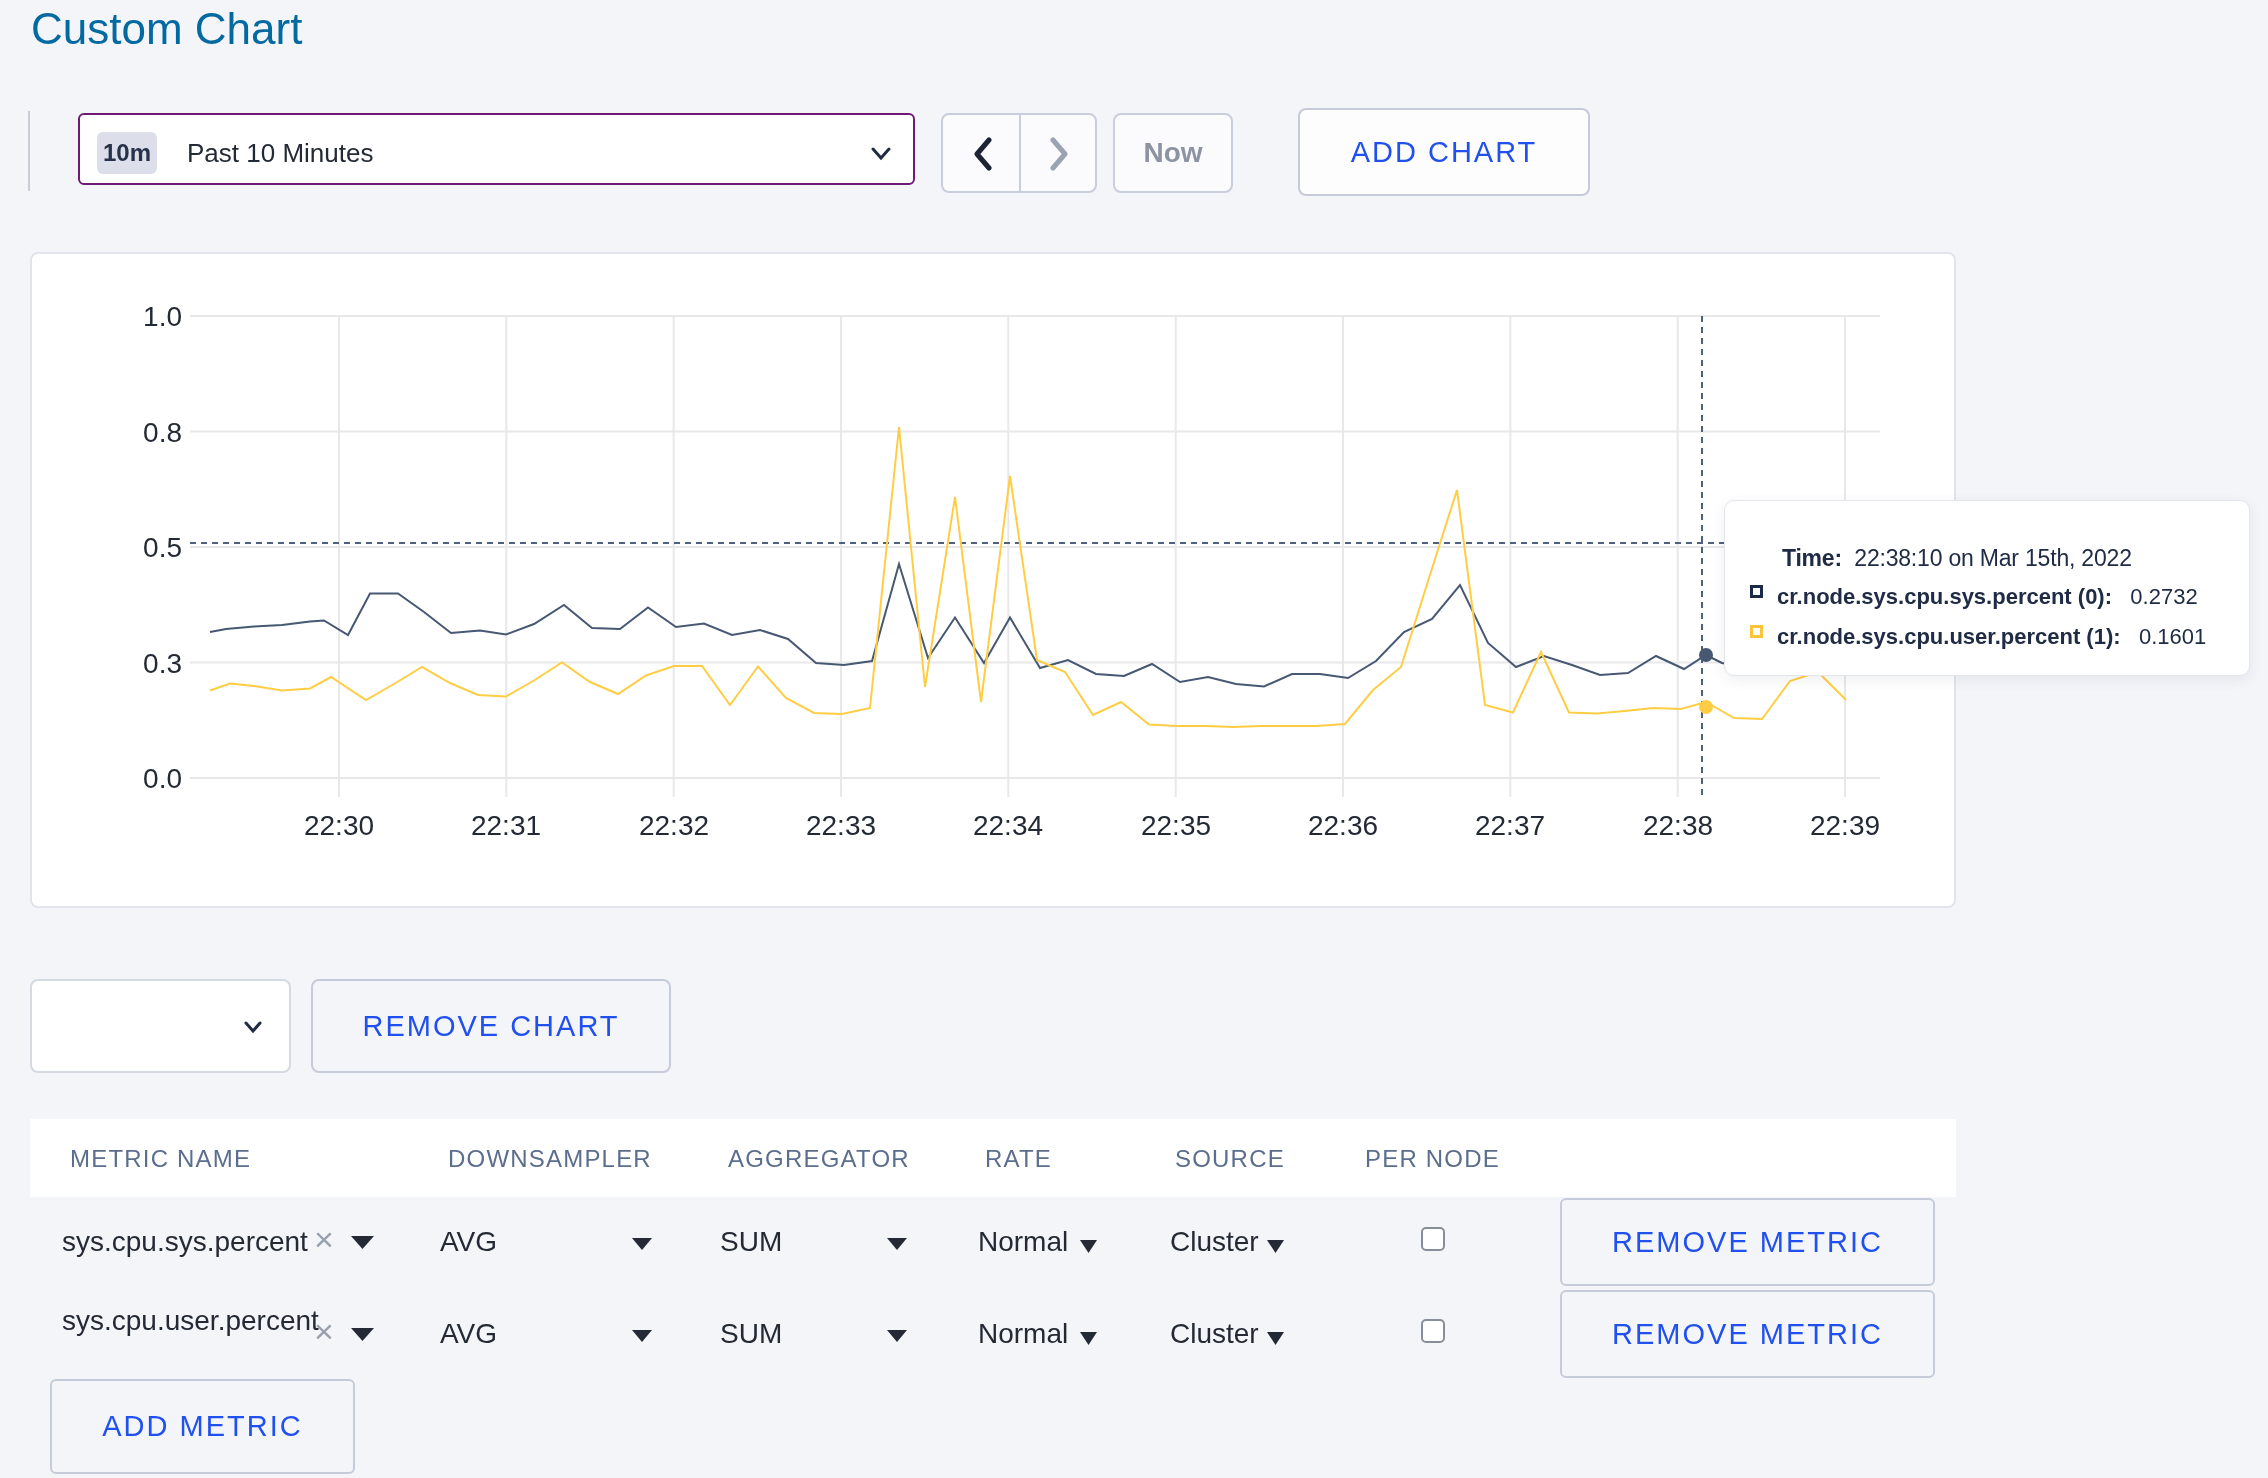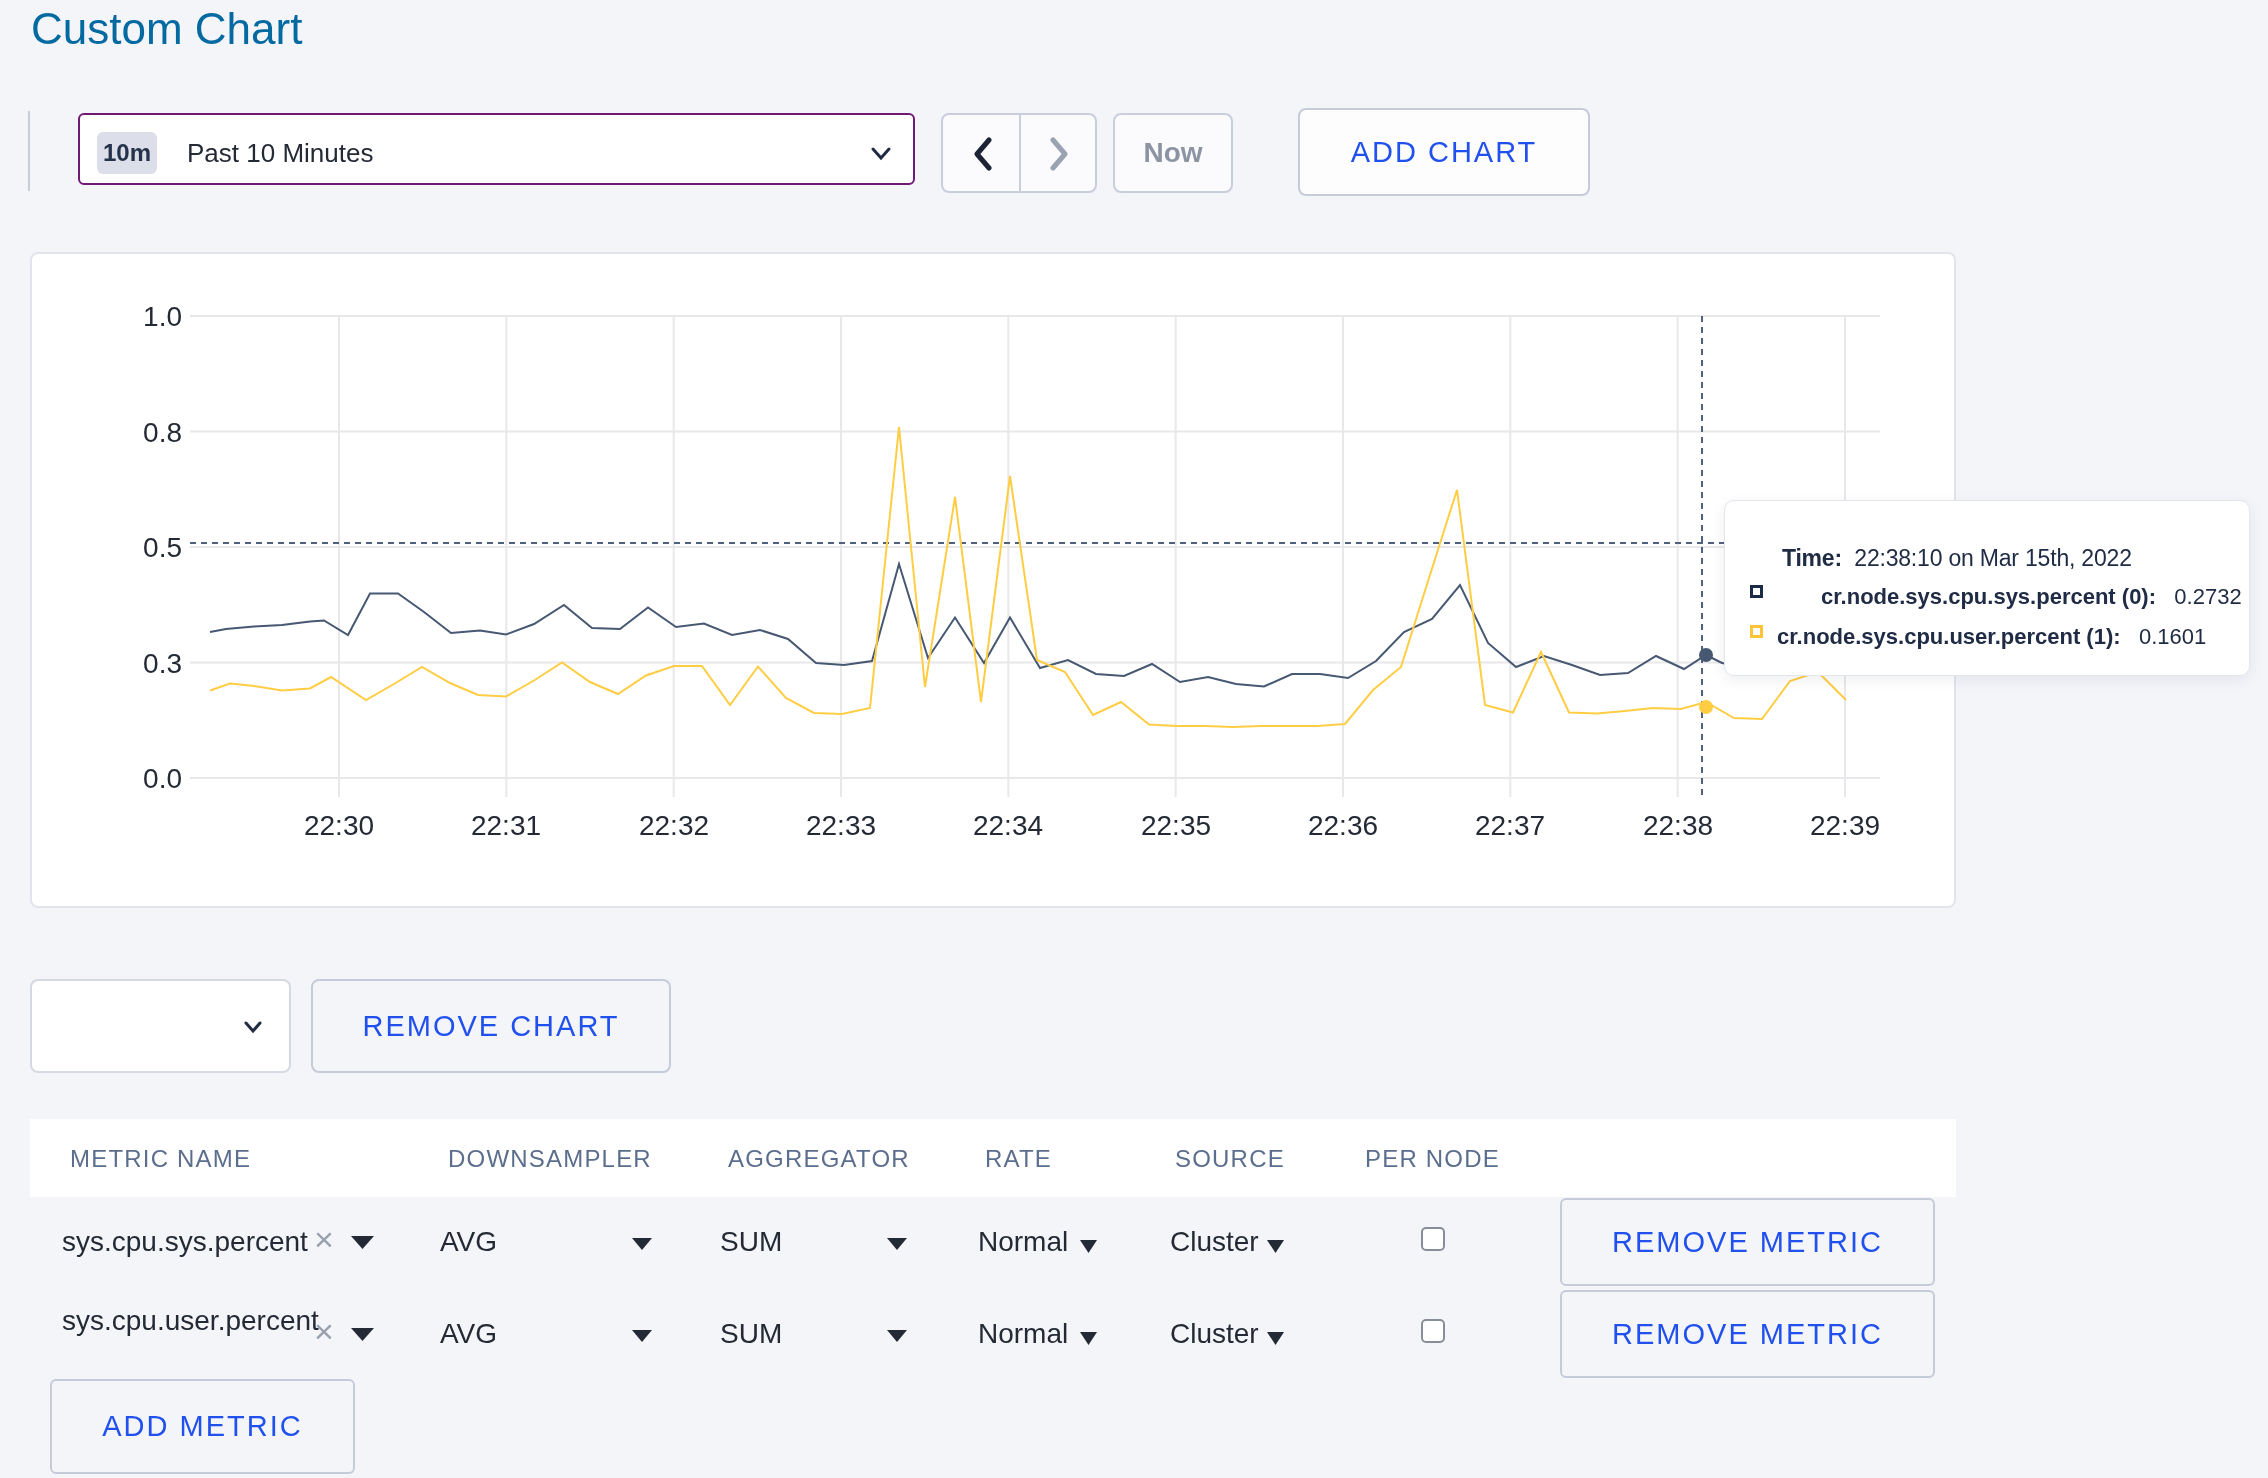--- a/index.html
+++ b/index.html
@@ -86,21 +86,21 @@
 
   <polyline fill="none" stroke="#475872" stroke-width="2" points="180,380 196,377 224,374.5 252,373 280,369.5 294,368.5 318,383 340,341.5 368,341.5 394,360 421,381 450,378.5 476,382.5 504,372 534,353 562,376 590,377 618,355.5 646,375 674,371.5 702,383 730,378 758,387 786,411 814,413 842,409 869,312 898,406 925,365.5 954,411 980,365.5 1010,416 1038,408 1066,422 1094,424 1122,412 1150,430 1178,425 1206,432 1234,434.5 1262,422 1290,422 1318,426 1346,409 1374,380 1402,367 1430,333 1458,391 1486,415 1514,404 1542,413 1570,423 1598,421 1626,404 1654,417 1676,403 1692,411 1720,416 1748,409 1776,411 1804,415 1832,408 1850,411"></polyline>
   <polyline fill="none" stroke="#FFCD44" stroke-width="2" points="180,438.5 200,431.5 224,434 252,438.5 280,436.5 301,425 336,448 364,432 392,415 420,431 448,443 476,444.5 504,428.5 532,410.5 560,430 588,442 616,423.5 644,414 672,414 700,453 728,414.5 756,446 784,461 812,462 840,456 869,175 895,435 925,245 951,450 980,224 1007,408 1035,420 1063,463 1091,450 1119,472.5 1147,474 1175,474 1203,475 1231,474 1259,474 1287,474 1315,472 1343,438 1371,415 1399,326 1427,238 1455,453 1483,460.5 1511,400 1539,460.5 1567,461.5 1595,459 1623,456 1651,457 1676,450 1704,466 1732,467 1760,429 1788,420 1816,448"></polyline>
   <circle cx="1676" cy="403" r="7" fill="#475872"></circle>
   <circle cx="1676" cy="455" r="7" fill="#FFCD44"></circle>
 </svg>
 
 <div class="abs" style="left:1724px;top:500px;width:526px;height:176px;background:#fff;border:1px solid #e4e6ec;border-radius:10px;box-shadow:0 4px 14px rgba(40,50,80,0.08);"></div>
 <div class="abs" style="left:1782px;top:545px;font-size:23px;letter-spacing:-0.2px;color:#202c45;white-space:nowrap;"><b>Time:</b>&nbsp;&nbsp;22:38:10 on Mar 15th, 2022</div>
 <div class="abs" style="left:1750px;top:585px;width:13px;height:13px;border:3px solid #1b2a47;"></div>
-<div class="abs" style="left:1777px;top:584px;font-size:22px;color:#202c45;white-space:nowrap;margin-left:44px;"><b>cr.node.sys.cpu.sys.percent (0):</b>&nbsp;&nbsp;&nbsp;0.2732</div>
+<div class="abs" style="left:1777px;top:584px;font-size:22px;color:#202c45;white-space:nowrap;"><b>cr.node.sys.cpu.sys.percent (0):</b>&nbsp;&nbsp;&nbsp;0.2732</div>
 <div class="abs" style="left:1750px;top:625px;width:13px;height:13px;border:3px solid #fdc437;"></div>
 <div class="abs" style="left:1777px;top:624px;font-size:22px;color:#202c45;white-space:nowrap;"><b>cr.node.sys.cpu.user.percent (1):</b>&nbsp;&nbsp;&nbsp;0.1601</div>
 
 <div class="abs" style="left:30px;top:979px;width:261px;height:94px;background:#fff;border:2px solid #d5d9e2;border-radius:8px;">
   <svg class="abs" style="left:212px;top:40px;" width="18" height="13" viewBox="0 0 18 13">
       <path d="M2 2 L9 10 L16 2" fill="none" stroke="#212c42" stroke-width="3" stroke-linecap="round"></path>
     </svg>
 </div>
 <div class="abs btnblue" style="left:311px;top:979px;width:360px;height:94px;border:2px solid #c6cbd9;border-radius:8px;text-align:center;line-height:90px;">Remove Chart</div>
 

